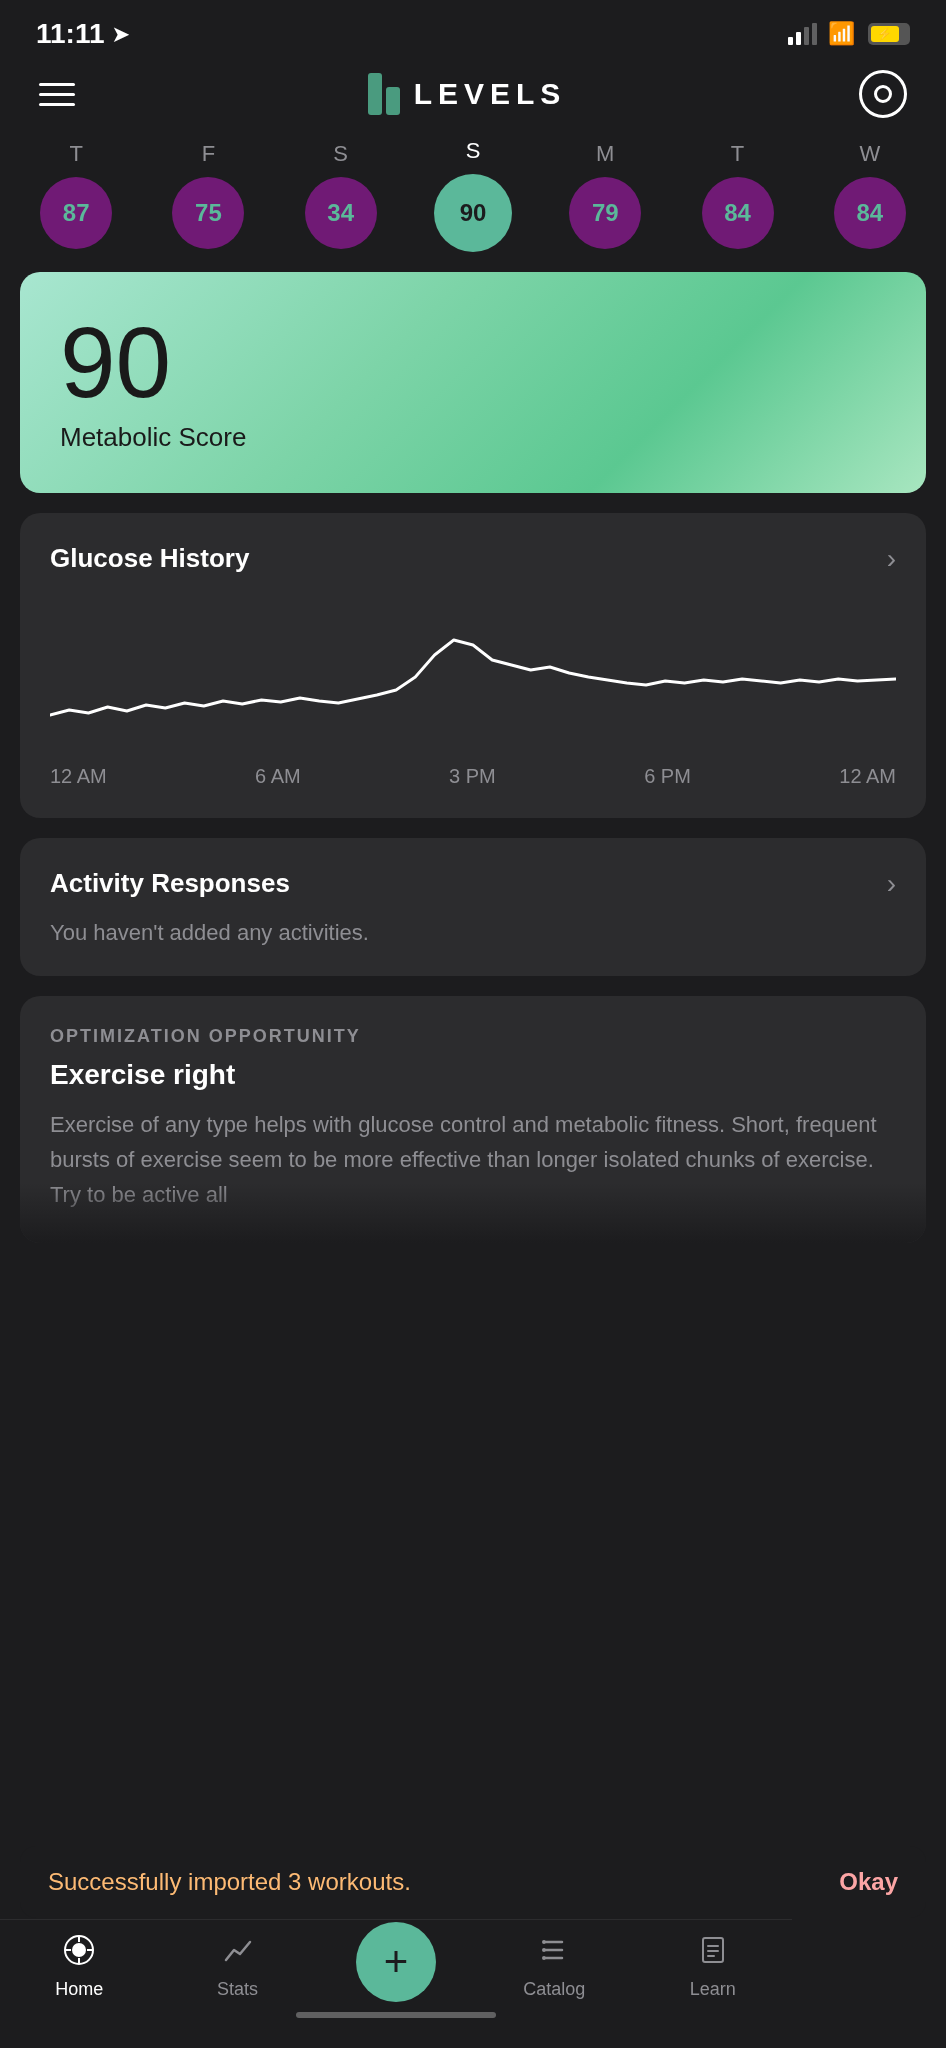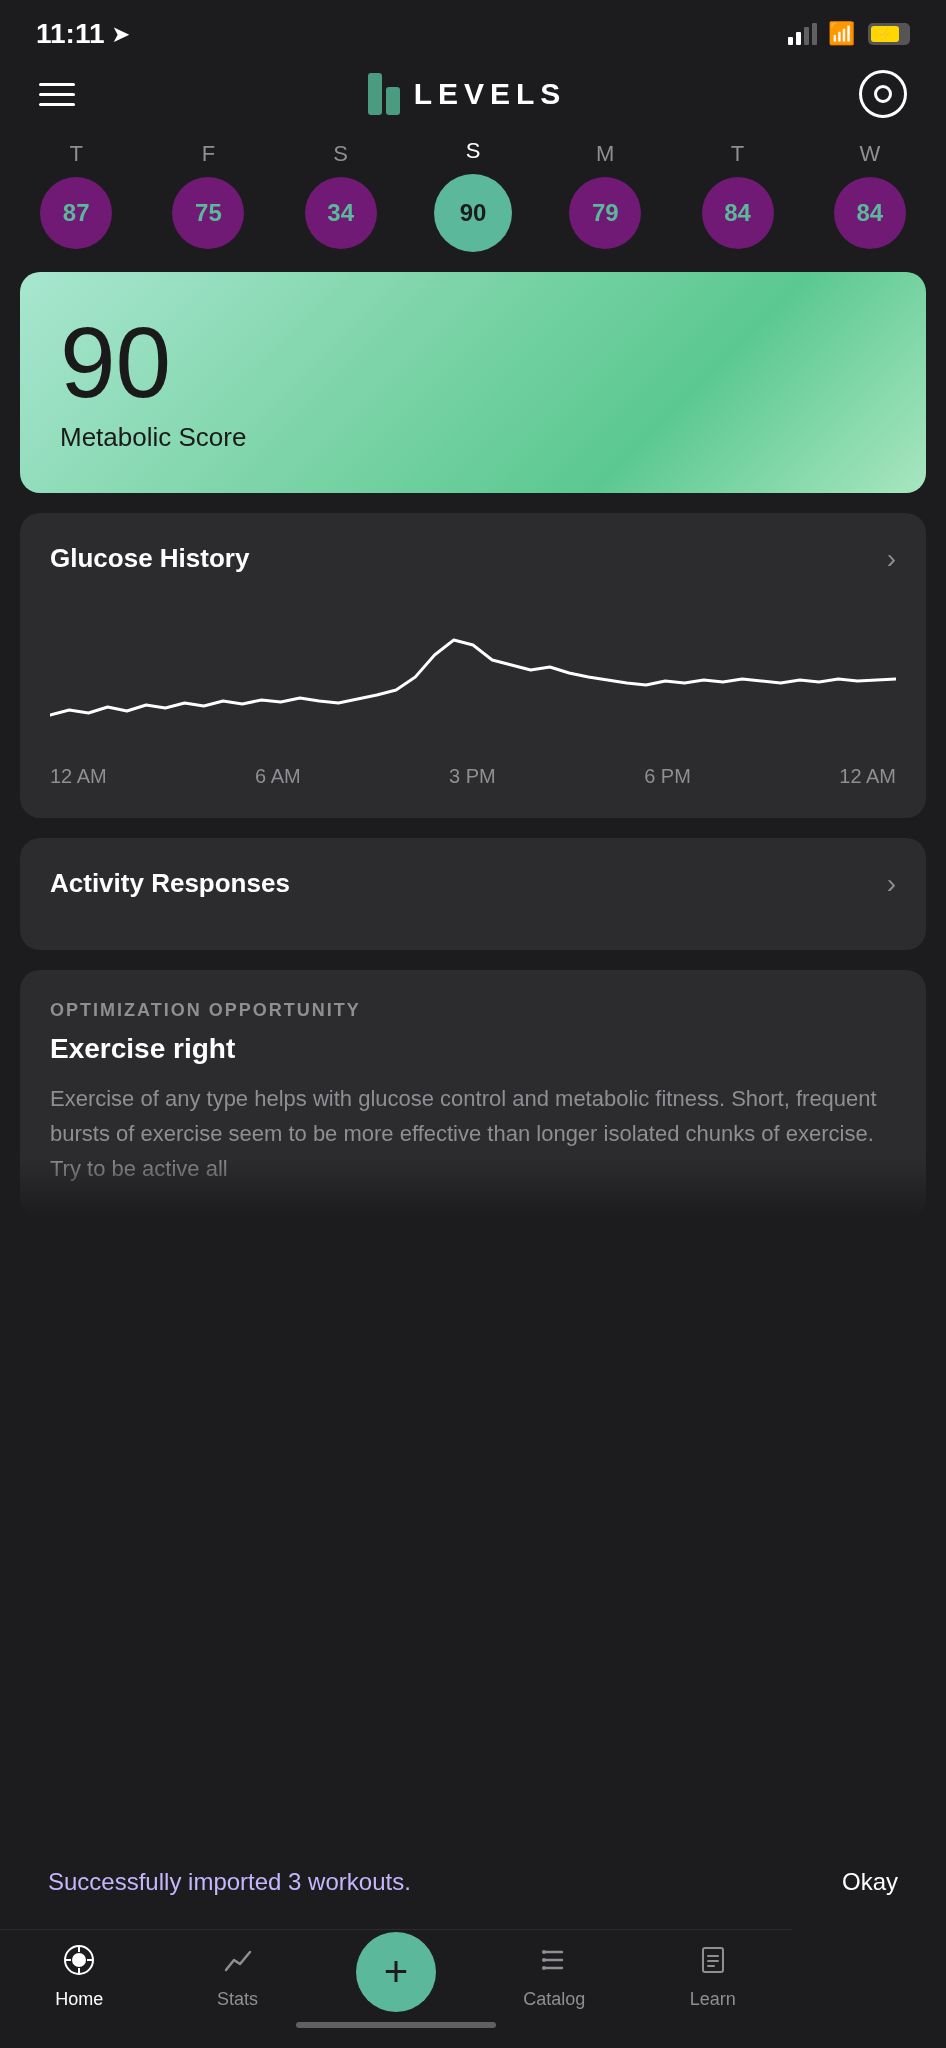--- a/index.html
+++ b/index.html
@@ -303,41 +303,41 @@
       border-radius: 16px;
       padding: 22px 28px;
       display: flex;
       justify-content: space-between;
       align-items: center;
       z-index: 100;
     }
 
     .toast-text {
       font-size: 24px;
-      color: #c4b5fd;
+      color: #fdba74;
       font-weight: 500;
     }
 
     .toast-action {
       font-size: 24px;
-      color: #ffffff;
-      font-weight: 400;
+      color: #fca5a5;
+      font-weight: 700;
       cursor: pointer;
     }
 
     
     .bottom-nav {
       position: fixed;
       bottom: 0;
       left: 0;
       right: 0;
       width: 792px;
       background: #1c1c1e;
       border-top: 1px solid #2c2c2e;
-      padding: 12px 0 20px;
+      padding: 12px 0 30px;
     }
 
     .nav-items {
       display: flex;
       justify-content: space-around;
       align-items: center;
     }
 
     .nav-item {
       display: flex;
@@ -523,20 +523,21 @@
     <span class="time-label">6 PM</span>
     <span class="time-label">12 AM</span>
   </div>
 </div>
 
 <div class="card">
   <div class="card-header">
     <span class="card-title">Activity Responses</span>
     <span class="chevron-right">›</span>
   </div>
+  <div class="activity-text">You haven't added any activities.</div>
 </div>
 
 <div class="optimization-card opt-fade">
   <div class="opt-category">OPTIMIZATION OPPORTUNITY</div>
   <div class="opt-title">Exercise right</div>
   <div class="opt-body">Exercise of any type helps with glucose control and metabolic fitness. Short, frequent bursts of exercise seem to be more effective than longer isolated chunks of exercise. Try to be active all</div>
 </div>
 
 <div class="bottom-spacer"></div>
 

